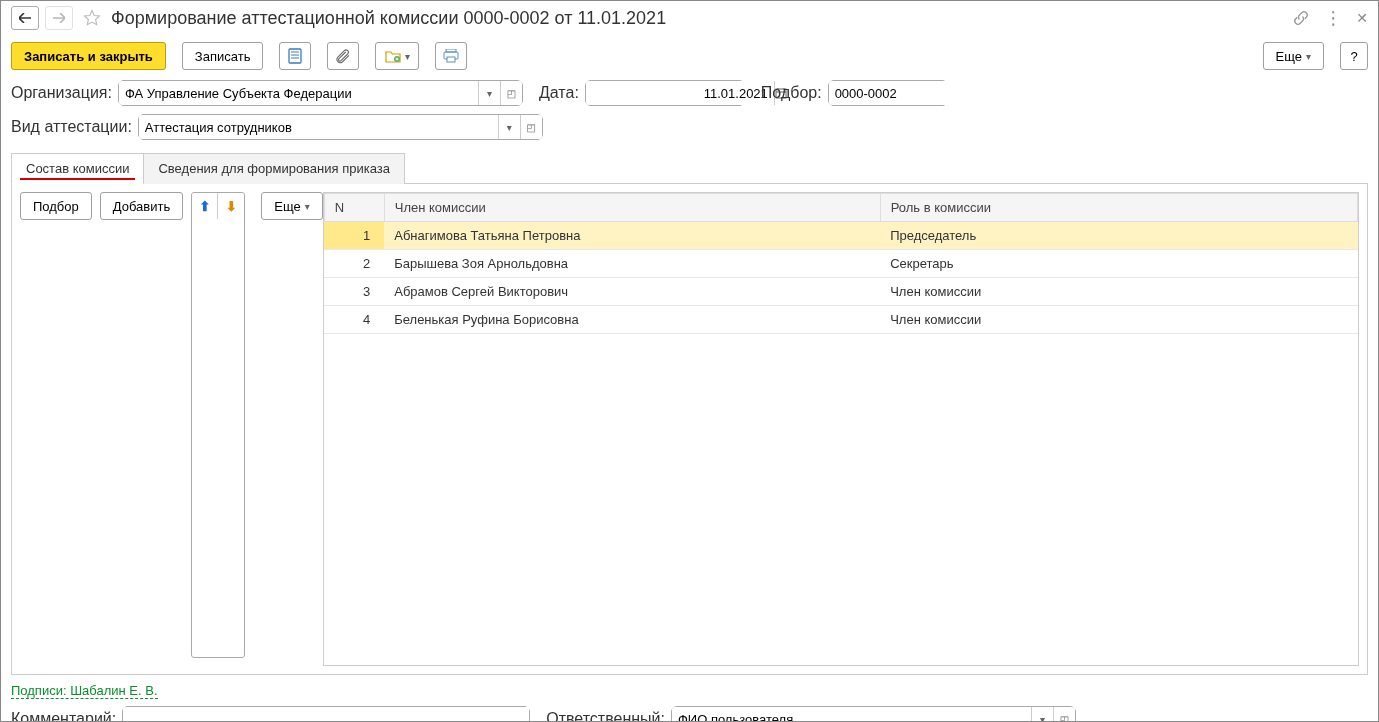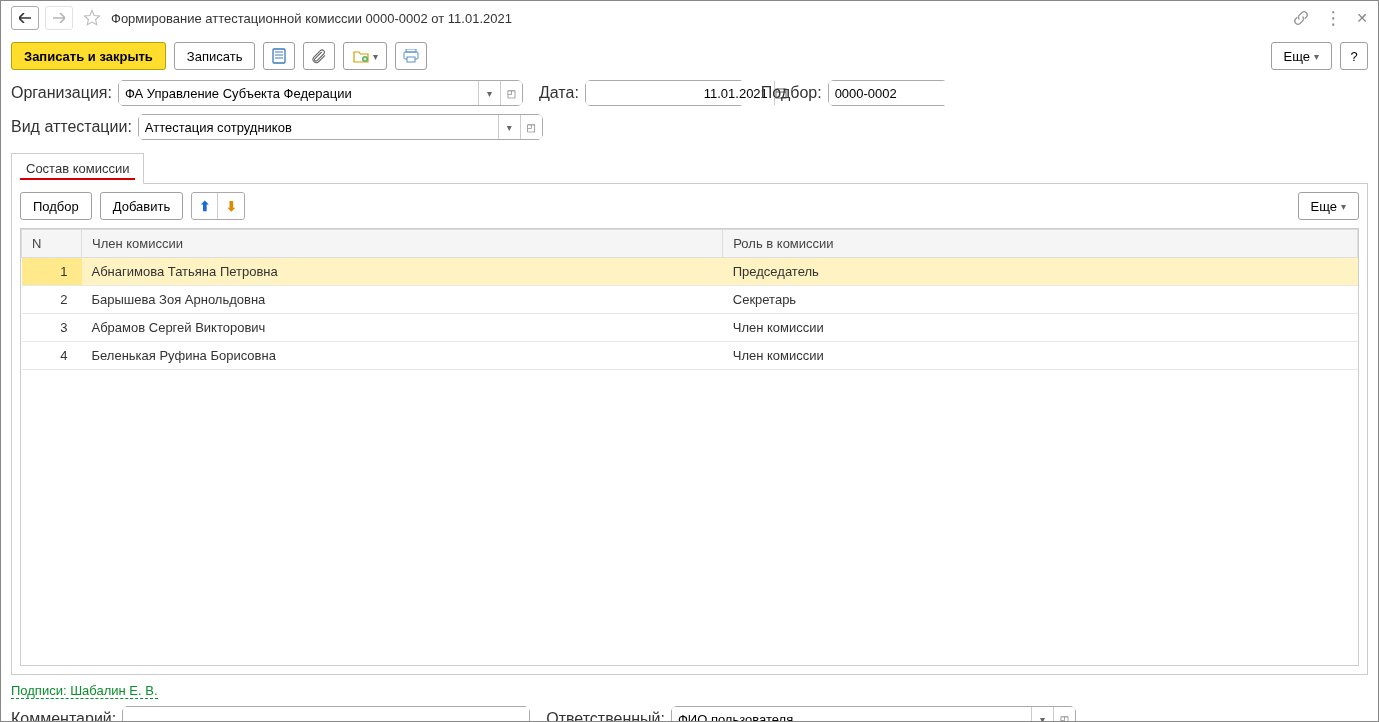--- a/index.html
+++ b/index.html
@@ -34,39 +34,39 @@
   .star-icon {
     width: 22px; height: 22px;
     display: inline-flex;
     align-items: center;
     justify-content: center;
     color: #bbb;
     font-size: 18px;
     margin: 0 2px;
   }
   .title-text {
-    font-size: 13px;
+    font-size: 18px;
     flex: 1;
     white-space: nowrap;
     overflow: hidden;
   }
   .title-right {
     display: flex;
     align-items: center;
     gap: 14px;
     color: #888;
   }
   .title-right .kebab { font-size: 18px; letter-spacing: 0; line-height: 1; }
   .title-right .close { font-size: 14px; cursor: pointer; }
   .link-ic { width: 18px; height: 18px; }
   .toolbar {
     display: flex;
     align-items: center;
     padding: 6px 10px;
-    gap: 8px;
+    gap: 16px;
   }
   .btn {
     border: 1px solid #a0a0a0;
     background: #fff;
     border-radius: 3px;
     padding: 4px 12px;
     cursor: pointer;
     font-size: 13px;
     height: 28px;
     display: inline-flex;
@@ -143,21 +143,20 @@
     height: 2px;
     background: #d40000;
   }
   .tab:not(:first-child) { margin-left: -1px; }
   .tab-panel {
     margin: 0 10px;
     border: 1px solid #ccc;
     padding: 8px;
     height: 492px;
     display: flex;
-    flex-direction: column;
   }
   .panel-toolbar {
     display: flex;
     gap: 8px;
     margin-bottom: 8px;
   }
   .small-icon-btn {
     width: 26px; height: 26px;
     border: 1px solid #aaa;
     background: #fff;
@@ -308,20 +307,21 @@
   <span class="label">Вид аттестации:</span>
   <div class="field-group" style="width:405px;">
     <input style="flex: 1 1 0%;" value="Аттестация сотрудников">
     <button class="field-btn">▾</button>
     <button class="field-btn">◰</button>
   </div>
 </div>
 
 <div class="tabs">
   <div class="tab active">Состав комиссии</div>
+  <div class="tab">Сведения для формирования приказа</div>
 </div>
 
 <div class="tab-panel">
   <div class="panel-toolbar">
     <button class="btn">Подбор</button>
     <button class="btn">Добавить</button>
     <div style="border:1px solid #aaa;border-radius:3px;display:flex;">
       <button class="small-icon-btn" style="border:none;border-right:1px solid #ccc;border-radius:3px 0 0 3px;">
           <span class="arrow-blue">⬆</span>
         </button>

